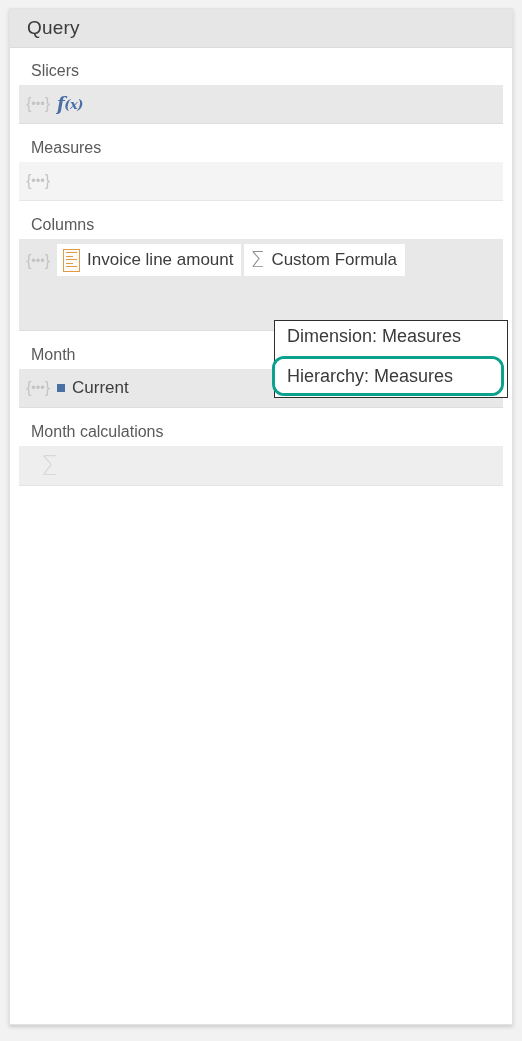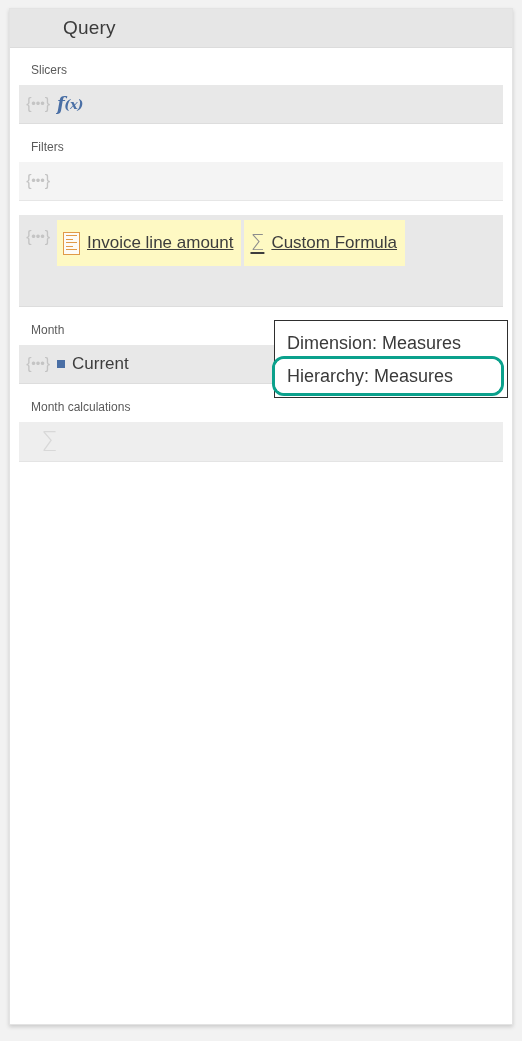--- a/index.html
+++ b/index.html
@@ -34,38 +34,38 @@
   .panel-header {
     height: 39px;
     background: #e6e6e6;
     border-bottom: 1px solid #dcdcdc;
     box-sizing: border-box;
     display: flex;
     align-items: center;
   }
 
   .panel-title {
-    margin-left: 53px;
+    margin-left: 17px;
     font-size: 19px;
     color: #3b3b3b;
     letter-spacing: 0.2px;
   }
 
   .panel-body {
     padding: 0;
   }
 
   
   .section {
     margin-top: 14px;
   }
   .section:first-child { margin-top: 13px; }
 
   .section-label {
-    font-size: 12px;
+    font-size: 16px;
     color: #5a5a5a;
     margin-left: 21px;
     margin-bottom: 5px;
     line-height: 19px;
   }
 
   .dropzone {
     margin: 0 9px 0 9px;
     background: #f4f4f4;
     border-bottom: 1px solid #e6e6e6;
@@ -109,29 +109,28 @@
   .handle .dots {
     letter-spacing: 0px;
     font-size: 13px;
     vertical-align: 1px;
   }
 
   
   .pill {
     display: inline-flex;
     align-items: center;
-    background: #fef9c3;
-    height: 46px;
+    background: #ffffff;
+    height: 32px;
     padding: 0 8px 0 6px;
     margin-right: 3px;
     box-sizing: border-box;
     font-size: 17px;
     color: #3d3d3d;
     white-space: nowrap;
-    text-decoration: underline;
   }
 
   .pill-plain {
     background: transparent;
     display: inline-flex;
     align-items: center;
     height: 32px;
     font-size: 17px;
     color: #3d3d3d;
     white-space: nowrap;
@@ -213,21 +212,21 @@
     box-sizing: border-box;
     z-index: 20;
   }
   .tooltip-line {
     font-size: 18px;
     color: #3a3a3a;
     line-height: 30px;
     padding-left: 12px;
     white-space: nowrap;
   }
-  .tooltip-line.first { padding-top: 7px; }
+  .tooltip-line.first { }
 
   .highlight-box {
     position: absolute;
     left: 272px;
     top: 356px;
     width: 232px;
     height: 40px;
     border: 3.5px solid #0ba18c;
     border-radius: 12px;
     box-sizing: border-box;
@@ -269,27 +268,28 @@
         <div class="section-label">Slicers</div>
         <div class="dropzone filled">
           <div class="handle">{<span class="dots">•••</span>}</div>
           <div class="pill-plain">
             <span class="icon fx-icon">f<span class="paren">(x)</span></span>
           </div>
         </div>
       </div>
 
       <div class="section">
-        <div class="section-label">Filters</div>
+        <div class="section-label">Measures</div>
         <div class="dropzone">
           <div class="handle">{<span class="dots">•••</span>}</div>
         </div>
       </div>
 
       <div class="section">
+        <div class="section-label">Columns</div>
         <div class="dropzone filled tall">
           <div class="handle">{<span class="dots">•••</span>}</div>
           <div class="pill">
             <span class="icon ruler-icon">
                 <i></i>
                 <i></i>
                 <i></i>
                 <i></i>
                 <i></i>
               </span>

